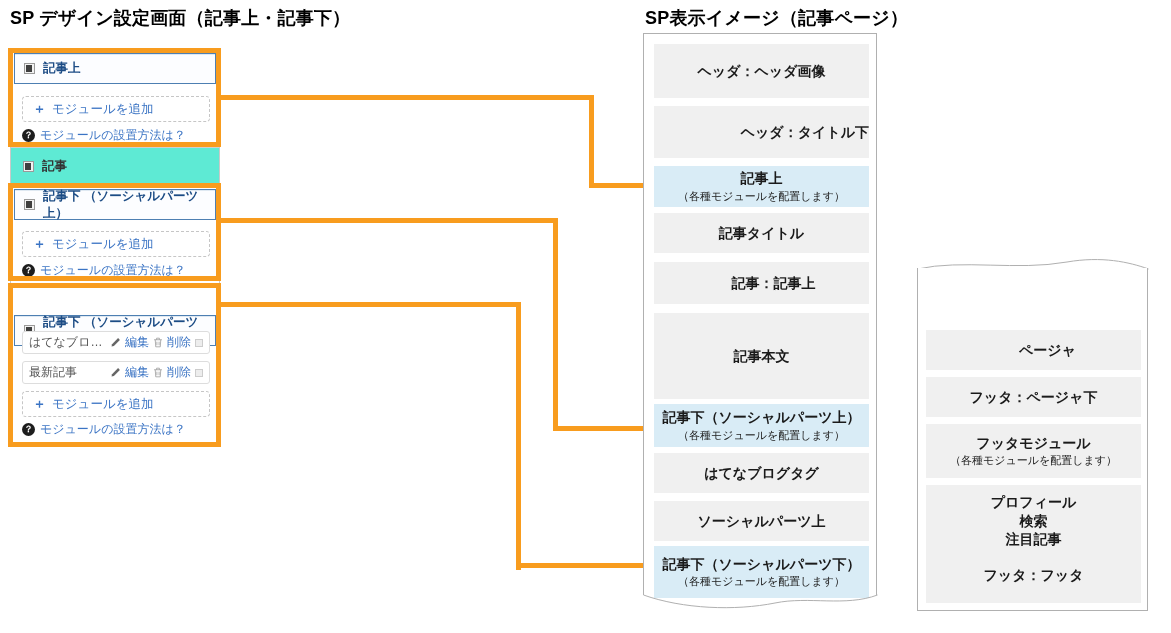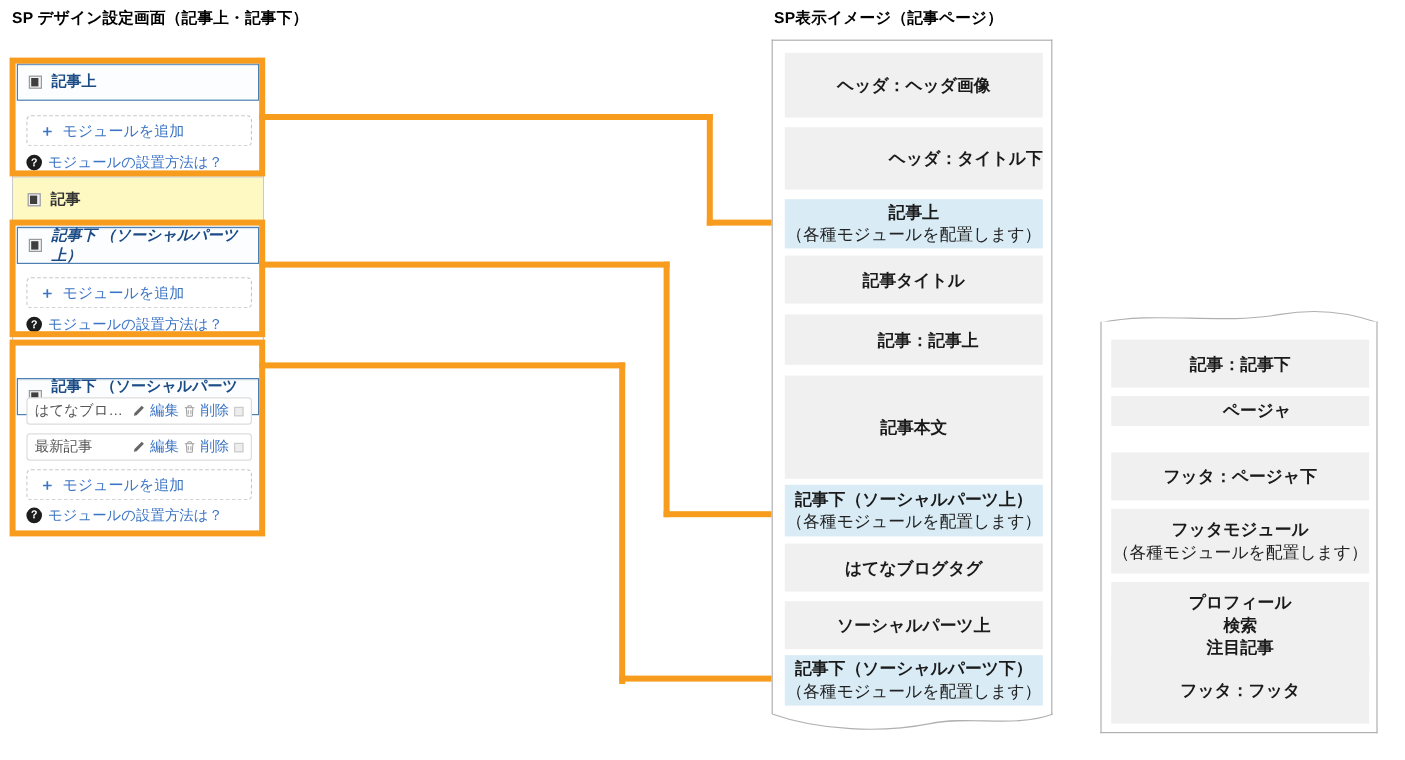--- a/index.html
+++ b/index.html
@@ -1,53 +1,53 @@
 <!DOCTYPE html>
 <html><head>
 <meta charset="utf-8">
 <style>
   * { margin:0; padding:0; box-sizing:border-box; }
   html,body { background:#fff; }
   body { font-family:"Liberation Sans","DejaVu Sans",sans-serif; }
   #canvas { position:relative; width:1171px; height:633px; background:#fff; overflow:hidden; }
 
-  .col-title { position:absolute; font-size:13px; font-weight:bold; color:#000; letter-spacing:0.2px; }
+  .col-title { position:absolute; font-size:18px; font-weight:bold; color:#000; letter-spacing:0.2px; }
 
   
   .lp { position:absolute; left:10px; top:50px; width:210px; height:394px; background:#fff; border:1px solid #c9c9c9; }
   .lp-header { position:absolute; left:3px; right:3px; height:31px; border:1px solid #4d7fb2; background:#fcfdff; display:flex; align-items:center; gap:8px; padding-left:9px; box-shadow:inset 0 1px 0 #dfe9f2; }
   .lp-header .hd-label { font-size:12.5px; font-weight:bold; color:#1c4c85; }
   .module-icon { position:relative; width:11px; height:11px; border:1px solid #9a9a9a; background:#f2f2f2; flex:0 0 auto; }
   .module-icon::before { content:""; position:absolute; left:1px; top:1px; width:6px; height:7px; background:#3f3f3f; }
   .lp-add { position:absolute; left:11px; right:9px; height:26px; border:1px dashed #c6c6c6; border-radius:4px; display:flex; align-items:center; gap:6px; padding-left:10px; font-size:12.5px; color:#3b74c4; background:#fff; cursor:pointer; }
   .plus-glyph { font-weight:bold; font-size:13px; color:#3b74c4; }
   .lp-help { position:absolute; left:11px; height:14px; display:flex; align-items:center; gap:5px; font-size:12px; color:#3b74c4; cursor:pointer; }
   .help-icon { width:13px; height:13px; border-radius:50%; background:#1d1d1d; color:#fff; font-size:9px; font-weight:bold; display:flex; align-items:center; justify-content:center; flex:0 0 auto; }
-  .article-row { position:absolute; left:0; right:0; top:96px; height:38px; border-top:1px solid #cfcfcf; border-bottom:1px solid #cfcfcf; background:#fef9c3; display:flex; align-items:center; gap:8px; padding-left:12px; font-size:12.5px; font-weight:bold; color:#333; }
+  .article-row { position:absolute; left:0; right:0; top:96px; height:38px; border-top:1px solid #cfcfcf; border-bottom:1px solid #cfcfcf; background:#5eead4; display:flex; align-items:center; gap:8px; padding-left:12px; font-size:12.5px; font-weight:bold; color:#333; }
   .mod-item { position:absolute; left:11px; right:9px; height:23px; border:1px solid #ddd; border-radius:3px; background:#fff; display:flex; align-items:center; gap:4px; padding:0 6px; font-size:12px; color:#555; }
   .mod-name { flex:1 1 auto; overflow:hidden; white-space:nowrap; text-overflow:ellipsis; }
   .mod-link { color:#3b74c4; cursor:pointer; flex:0 0 auto; }
   .mod-ic { flex:0 0 auto; display:flex; align-items:center; }
   .drag-handle { width:8px; height:8px; background:#ededed; border:1px solid #ccc; flex:0 0 auto; cursor:grab; }
 
   
   .hl-box { position:absolute; border:5px solid #f89c1e; pointer-events:none; }
   .connector { position:absolute; background:#f89c1e; }
   .arrow { position:absolute; width:0; height:0; border-top:11px solid transparent; border-bottom:11px solid transparent; border-left:22px solid #4fa6d8; }
 
   
   .pv-wrap { position:absolute; background:#fff; }
   #pv-article { left:643px; top:33px; width:234px; height:562px; border-left:1px solid #b0b0b0; border-top:1px solid #b0b0b0; border-right:1px solid #b0b0b0; }
   #pv-footer  { left:917px; top:268px; width:231px; height:343px; border-left:1px solid #b0b0b0; border-right:1px solid #b0b0b0; border-bottom:1px solid #b0b0b0; }
   .wave { position:absolute; }
   .pv-sec { position:absolute; left:10px; width:215px; background:#f0f0f0; display:flex; flex-direction:column; align-items:center; justify-content:center; text-align:center; }
   #pv-footer .pv-sec { left:8px; }
   .pv-sec.hl { background:#d9ecf6; }
   .pv-label { font-size:14px; font-weight:bold; color:#1a1a1a; line-height:1.35; }
-  .pv-caption { font-size:14px; color:#222; margin-top:1px; }
+  .pv-caption { font-size:11px; color:#222; margin-top:1px; }
 </style>
 </head>
 <body>
 
 <div id="canvas">
 
   <div class="col-title" style="left:10px; top:6px;">SP デザイン設定画面（記事上・記事下）</div>
   <div class="col-title" style="left:645px; top:6px;">SP表示イメージ（記事ページ）</div>
 
   <div class="lp">
@@ -63,21 +63,21 @@
     <div class="lp-help" style="top:77px;">
       <span class="help-icon">？</span>
       <span>モジュールの設置方法は？</span>
     </div>
 
     <div class="article-row">
       <span class="module-icon"></span>
       <span>記事</span>
     </div>
 
-    <div class="lp-header" style="top:138px;font-style:italic;">
+    <div class="lp-header" style="top:138px;">
       <span class="module-icon"></span>
       <span class="hd-label">記事下 （ソーシャルパーツ上）</span>
     </div>
     <div class="lp-add" style="top:180px;">
       <span class="plus-glyph">＋</span>
       <span>モジュールを追加</span>
     </div>
     <div class="lp-help" style="top:212px;">
       <span class="help-icon">？</span>
       <span>モジュールの設置方法は？</span>
@@ -174,37 +174,34 @@
     <div class="pv-sec hl" style="top:370px; height:43px;">
       <span class="pv-label">記事下（ソーシャルパーツ上）</span>
       <span class="pv-caption">（各種モジュールを配置します）</span>
     </div>
     <div class="pv-sec" style="top:419px; height:40px;">
         <span class="pv-label">はてなブログタグ</span>
       </div>
     <div class="pv-sec" style="top:467px; height:40px;">
         <span class="pv-label">ソーシャルパーツ上</span>
       </div>
-    <div class="pv-sec hl" style="top:512px; height:42px;">
+    <div class="pv-sec hl" style="top:512px; height:52px;">
       <span class="pv-label">記事下（ソーシャルパーツ下）</span>
       <span class="pv-caption">（各種モジュールを配置します）</span>
     </div>
   </div>
   <svg class="wave" style="left:643px; top:594px;" width="235" height="22">
     <path d="M0.5,1 C40,15 92,17 132,9 C166,2 202,13 234.5,1" stroke="#b0b0b0" stroke-width="1" fill="none"></path>
   </svg>
 
   <svg class="wave" style="left:917px; top:256px;" width="232" height="14">
     <path d="M0.5,13 C45,3 100,15 150,6 C185,0 212,6 231.5,13" stroke="#b0b0b0" stroke-width="1" fill="none"></path>
   </svg>
   <div class="pv-wrap" id="pv-footer">
-    <div class="pv-sec" style="top:15px;  height:40px;">
-        <span class="pv-label">記事：記事下</span>
-      </div>
-    <div class="pv-sec" style="top:62px;  height:25px;padding-left:28px;">
+    <div class="pv-sec" style="top:62px;  height:40px;padding-left:28px;">
         <span class="pv-label">ページャ</span>
       </div>
     <div class="pv-sec" style="top:109px; height:40px;">
         <span class="pv-label">フッタ：ページャ下</span>
       </div>
     <div class="pv-sec" style="top:156px; height:54px;">
       <span class="pv-label">フッタモジュール</span>
       <span class="pv-caption">（各種モジュールを配置します）</span>
     </div>
     <div class="pv-sec" style="top:217px; height:72px;">

